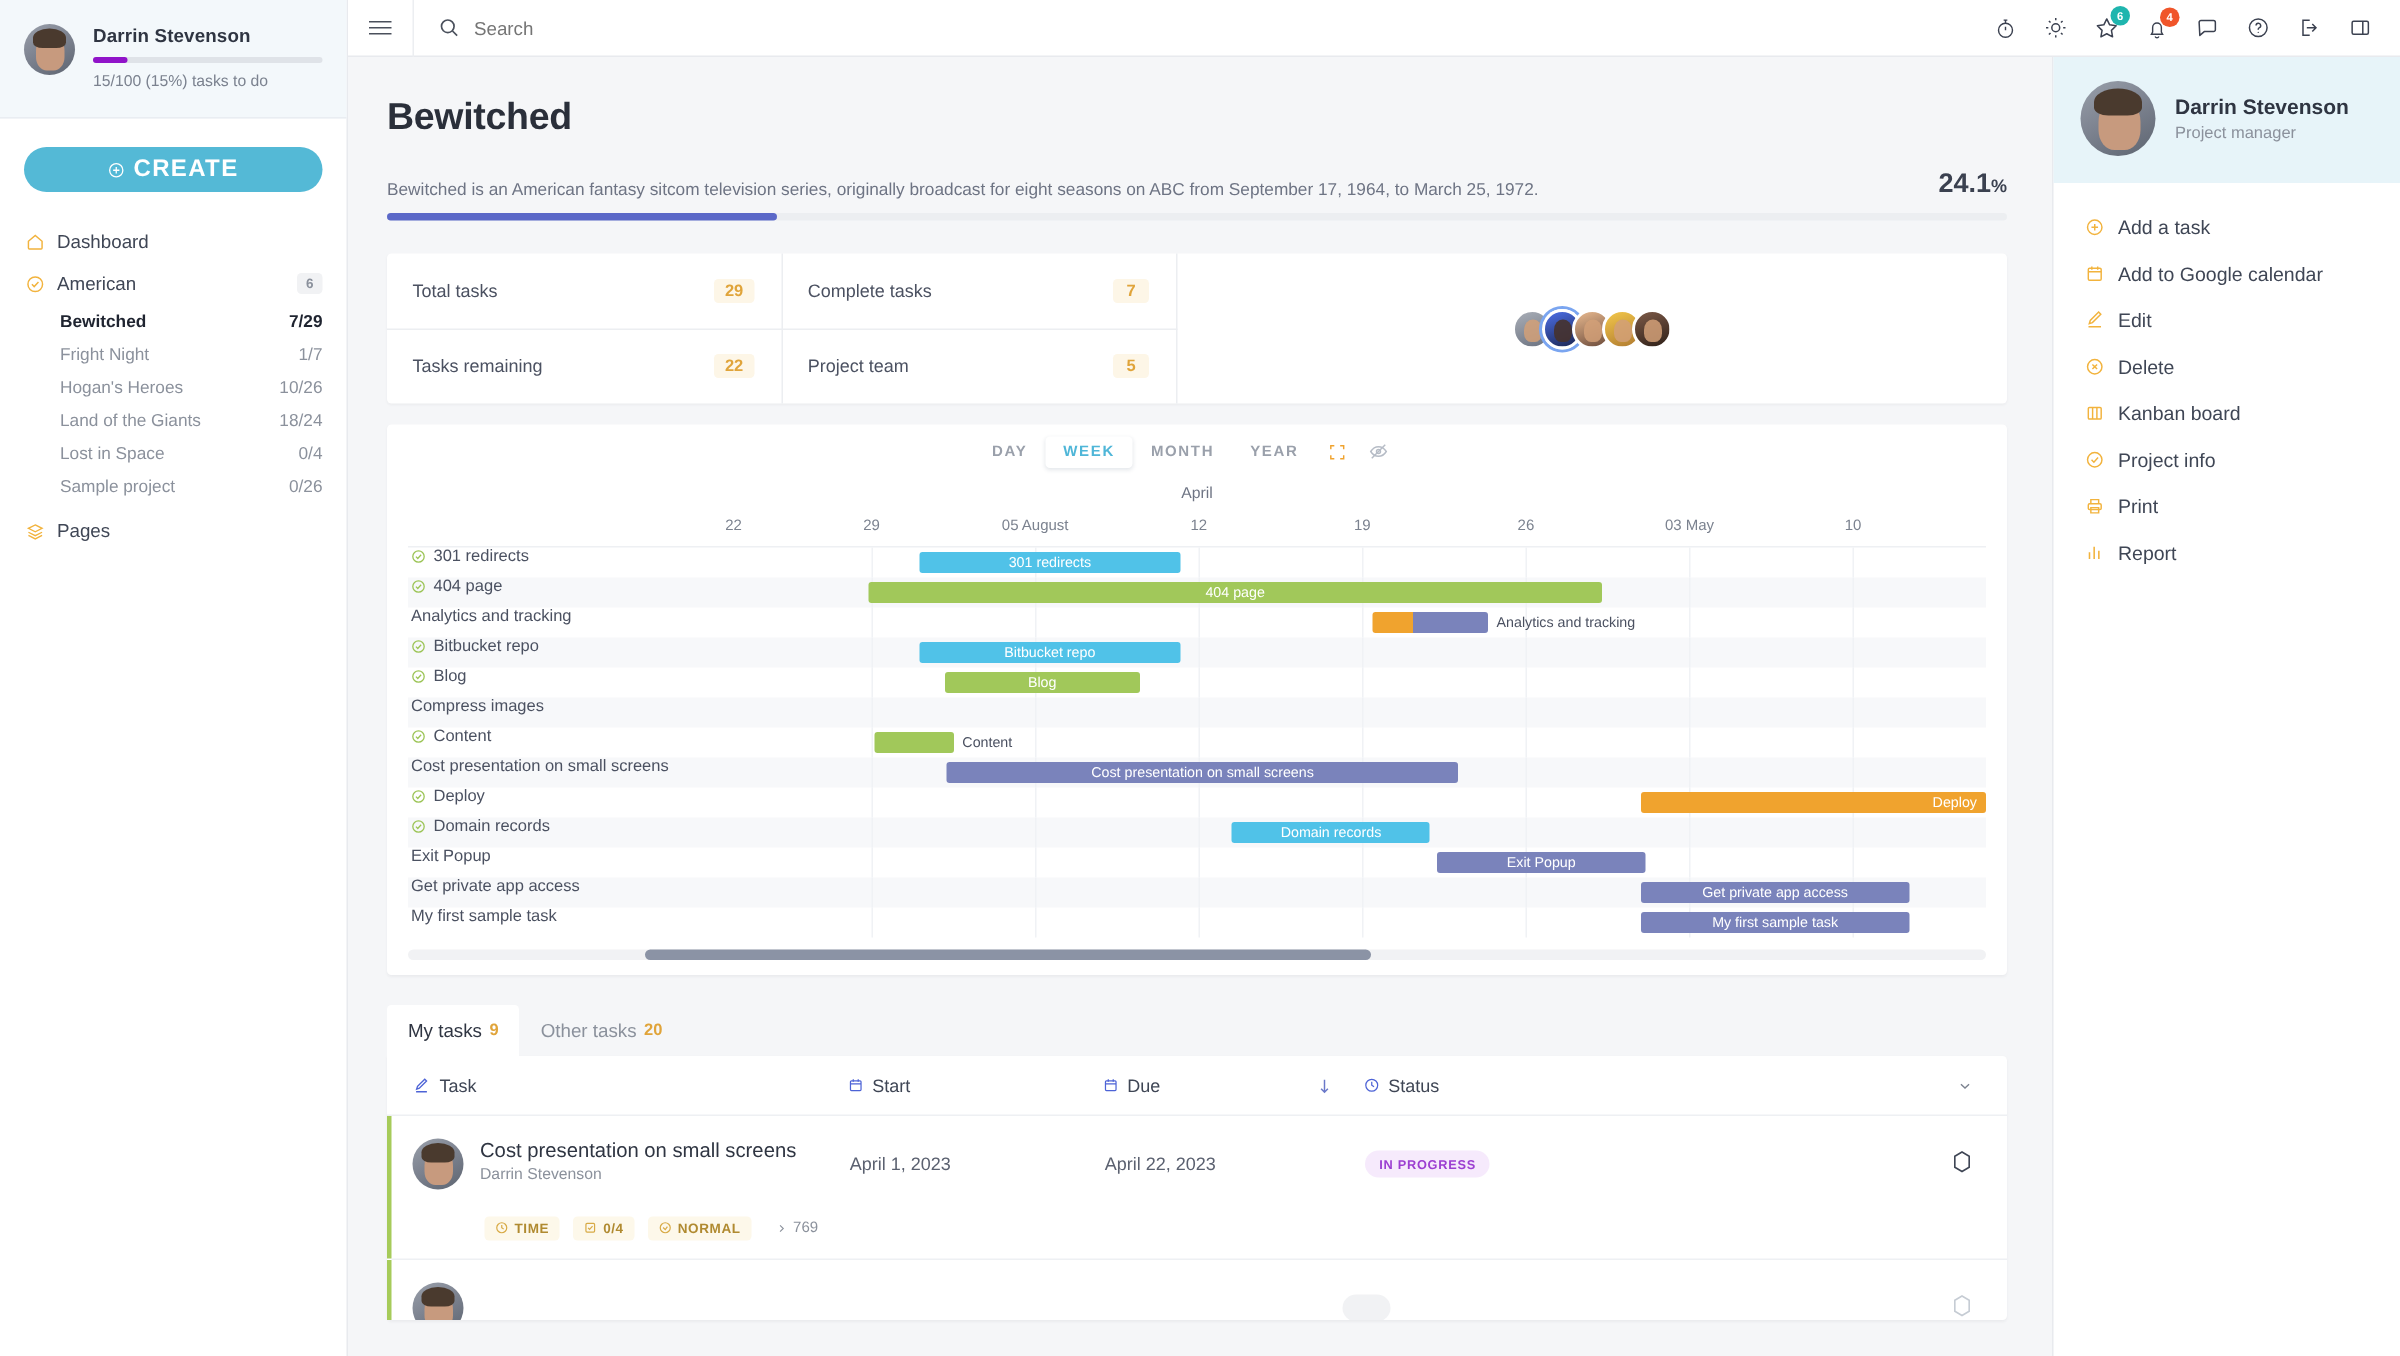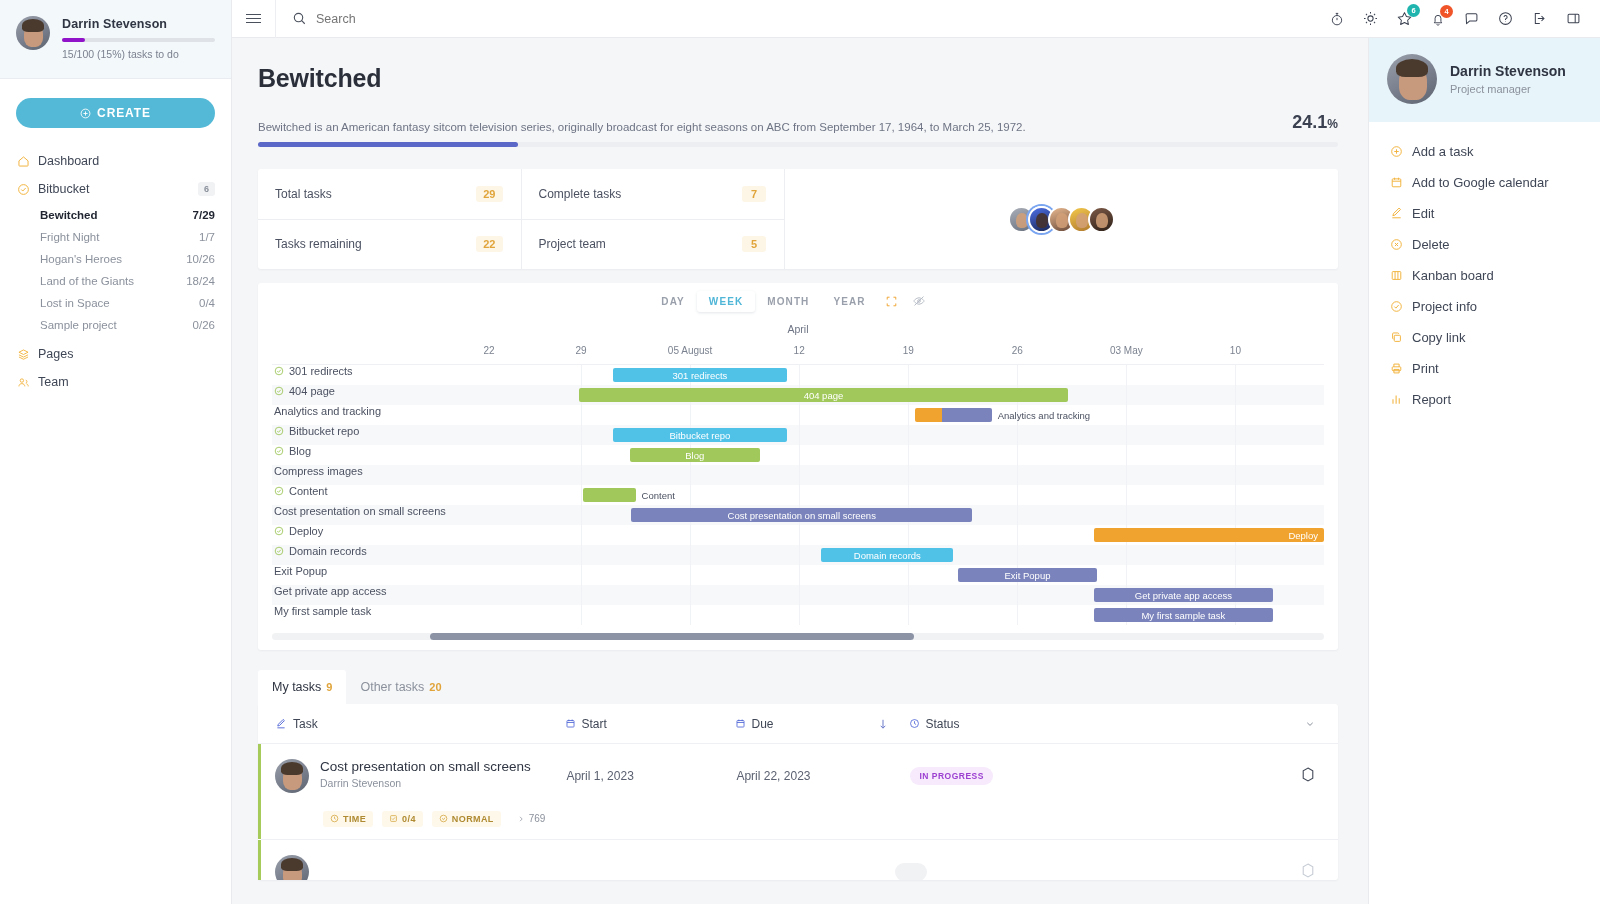--- a/index.html
+++ b/index.html
@@ -39,21 +39,21 @@
   .side-user .avatar { width: 34px; height: 34px; }
   .side-user-info { flex: 1; min-width: 0; padding-top: 1px; }
   .side-user-name { font-size: 12.5px; font-weight: 700; color: #2f3542; letter-spacing: .1px; }
   .progress-track { height: 4px; background: #dfe3e8; border-radius: 3px; margin: 7px 0 6px 0; width: 100%; }
   .progress-fill { height: 4px; background: #9013c9; border-radius: 3px; width: 15%; }
   .side-user-sub { font-size: 10.5px; color: #7b828f; }
 
   .create-wrap { padding: 19px 16px 12px 16px; }
   .create-btn {
     width: 100%; height: 30px; border-radius: 16px; border: none;
-    background: #54b9d6; color: #fff; font-size: 12px; font-weight: 700;
+    background: #54b9d6; color: #fff; font-size: 16px; font-weight: 700;
     letter-spacing: .9px; display: flex; align-items: center; justify-content: center;
     gap: 6px; cursor: pointer;
   }
   .nav { padding: 7px 0 0 0; }
   .nav-item {
     display: flex; align-items: center; gap: 8px;
     padding: 7px 16px 7px 17px; font-size: 12.5px; color: #3f4655; cursor: pointer;
   }
   .nav-item .ic { color: #f2b33d; display: flex; width: 13px; justify-content: center; }
   .nav-label { flex: 1; }
@@ -289,21 +289,21 @@
         </span>
         <span class="nav-label">Dashboard</span>
       </div>
       <div class="nav-item">
         <span class="ic">
           <svg width="13" height="13" viewBox="0 0 20 20" fill="none" stroke="#f2b33d" stroke-width="1.5">
             <circle cx="10" cy="10" r="7.5"></circle>
               <path d="M6.6 10l2.3 2.4 4.4-4.7"></path>
           </svg>
         </span>
-        <span class="nav-label">Bitbucket</span>
+        <span class="nav-label">American</span>
         <span class="nav-badge">6</span>
       </div>
 
       <div class="proj-list">
         <div class="proj-item active">
           <span class="pname">Bewitched</span>
           <span class="pcount">7/29</span>
         </div>
         <div class="proj-item">
           <span class="pname">Fright Night</span>
@@ -329,30 +329,20 @@
 
       <div class="nav-item">
         <span class="ic">
           <svg width="13" height="13" viewBox="0 0 20 20" fill="none" stroke="#f2b33d" stroke-width="1.4">
             <path d="M10 3l7 3.5-7 3.5-7-3.5z"></path>
               <path d="M3 10.5l7 3.5 7-3.5"></path>
               <path d="M3 13.8l7 3.5 7-3.5"></path>
           </svg>
         </span>
         <span class="nav-label">Pages</span>
-      </div>
-      <div class="nav-item">
-        <span class="ic">
-          <svg width="13" height="13" viewBox="0 0 20 20" fill="none" stroke="#f2b33d" stroke-width="1.4">
-            <circle cx="7.5" cy="7" r="2.6"></circle>
-              <path d="M3 16c0-2.6 2-4.3 4.5-4.3S12 13.4 12 16"></path>
-            <path d="M13.5 6.4a2.3 2.3 0 0 1 0 4.5M14.5 12c1.7.4 2.8 1.8 2.8 4"></path>
-          </svg>
-        </span>
-        <span class="nav-label">Team</span>
       </div>
     </nav>
   </aside>
 
   <div class="main-col">
 
     <header class="topbar">
       <div class="burger">
         <div>
             <span></span>
@@ -1002,29 +992,20 @@
           <div class="rp-item">
             <span class="ic">
               <svg width="13" height="13" viewBox="0 0 20 20" fill="none" stroke="#f2b33d" stroke-width="1.5">
                   <circle cx="10" cy="10" r="7.4"></circle>
                   <path d="M6.7 10.1l2.4 2.4 4.3-4.9"></path>
                 </svg>
             </span>
             <span>Project info</span>
           </div>
 
-          <div class="rp-item">
-            <span class="ic">
-              <svg width="13" height="13" viewBox="0 0 20 20" fill="none" stroke="#f2b33d" stroke-width="1.5">
-                  <rect x="6.6" y="6.6" width="9.4" height="9.4" rx="1.3"></rect>
-                  <path d="M13.4 4.4a1.4 1.4 0 0 0-1.4-1.4H5.4A1.4 1.4 0 0 0 4 4.4v6.6a1.4 1.4 0 0 0 1.4 1.4"></path>
-                </svg>
-            </span>
-            <span>Copy link</span>
-          </div>
 
           <div class="rp-item">
             <span class="ic">
               <svg width="13" height="13" viewBox="0 0 20 20" fill="none" stroke="#f2b33d" stroke-width="1.5">
                   <path d="M6 7.4V3.2h8v4.2"></path>
                   <rect x="3.4" y="7.4" width="13.2" height="6" rx="1.3"></rect>
                   <path d="M6 11.4h8v5.4H6z"></path>
                 </svg>
             </span>
             <span>Print</span>

